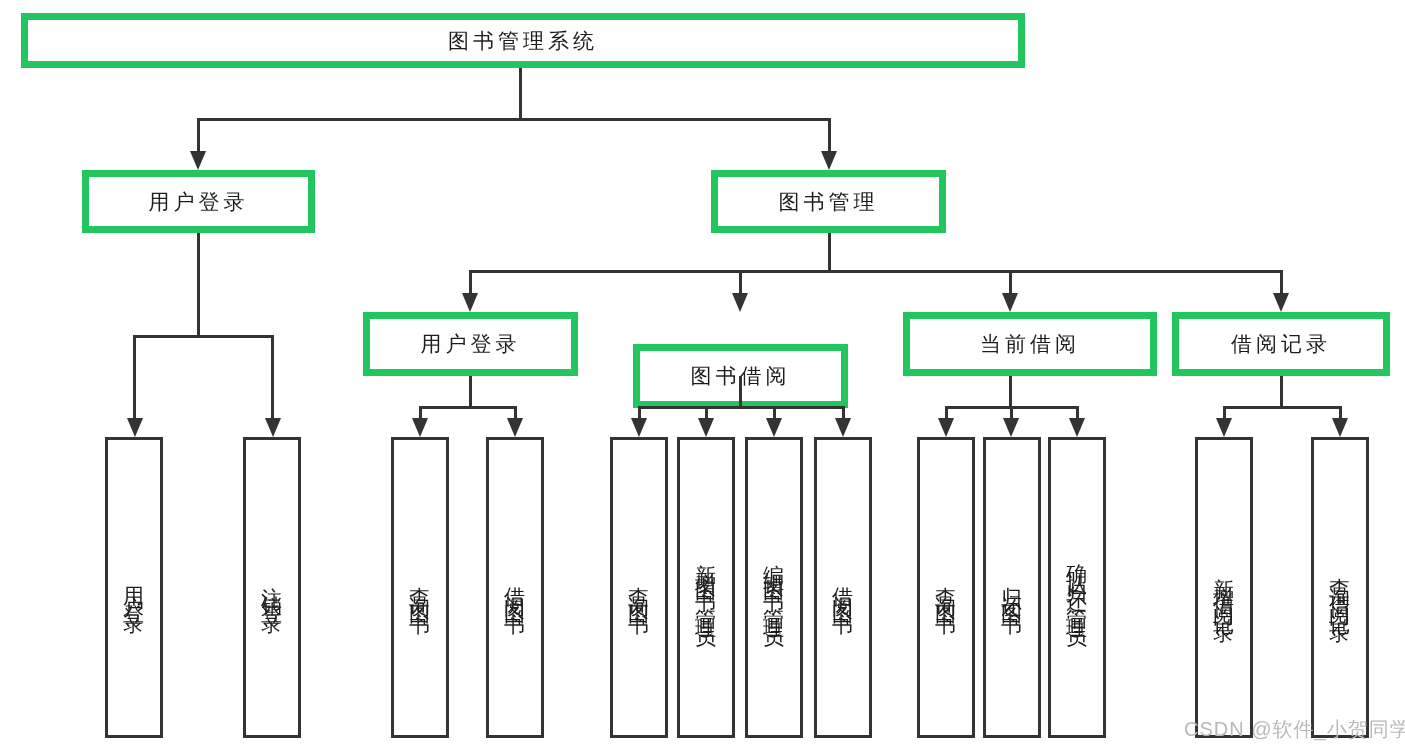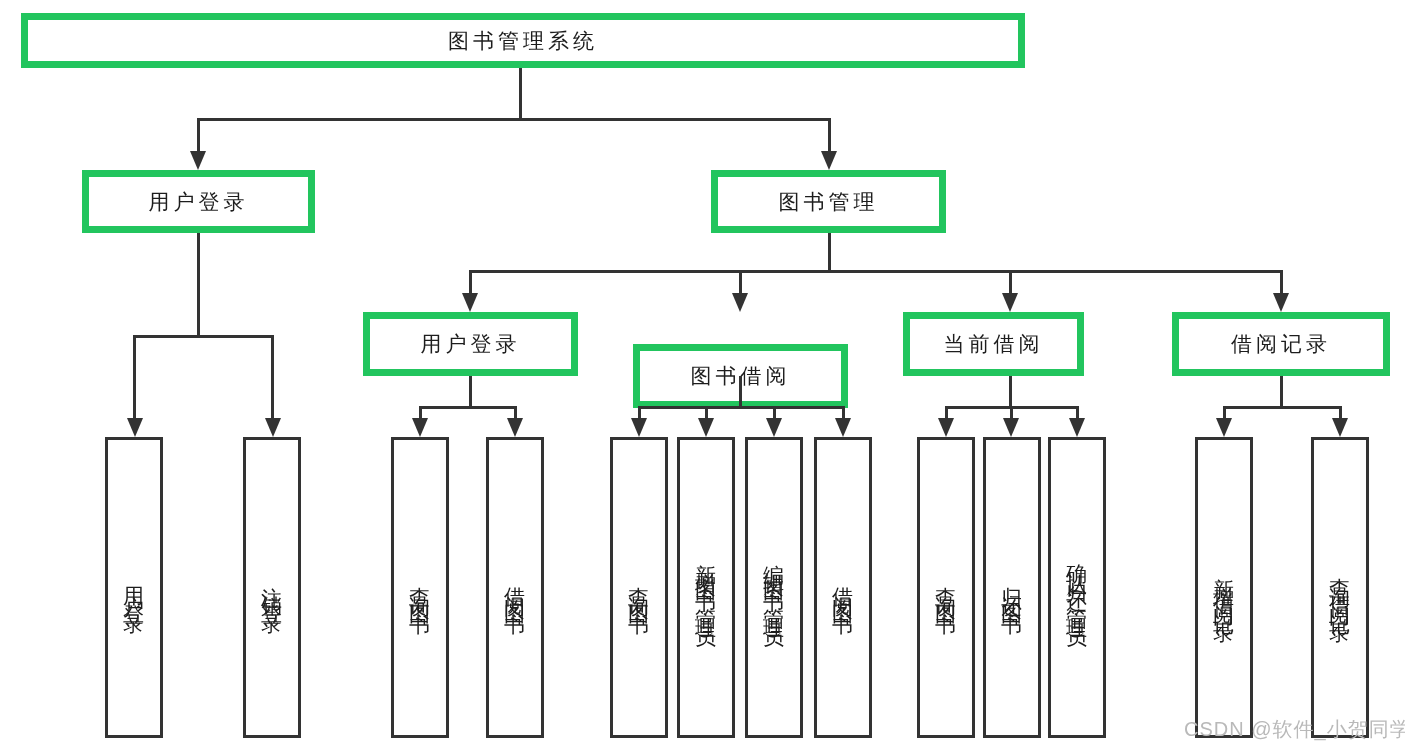--- a/index.html
+++ b/index.html
@@ -91,21 +91,21 @@
 <div class="arrow" style="left:1002px;top:293px;"></div>
 <div class="line" style="left:1280px;top:270px;width:3px;height:25px;"></div>
 <div class="arrow" style="left:1273px;top:293px;"></div>
 
 <div class="node" style="left:363px;top:312px;width:215px;height:64px;">
   <span>用户登录</span>
 </div>
 <div class="node" style="left:633px;top:312px;width:215px;height:64px;margin-top:32px;">
   <span>图书借阅</span>
 </div>
-<div class="node" style="left:903px;top:312px;width:181px;height:64px;">
+<div class="node" style="left:903px;top:312px;width:254px;height:64px;">
   <span>当前借阅</span>
 </div>
 <div class="node" style="left:1172px;top:312px;width:218px;height:64px;">
   <span>借阅记录</span>
 </div>
 
 <div class="line" style="left:469px;top:376px;width:3px;height:30px;"></div>
 <div class="line" style="left:739px;top:376px;width:3px;height:30px;"></div>
 <div class="line" style="left:1009px;top:376px;width:3px;height:30px;"></div>
 <div class="line" style="left:1280px;top:376px;width:3px;height:30px;"></div>

